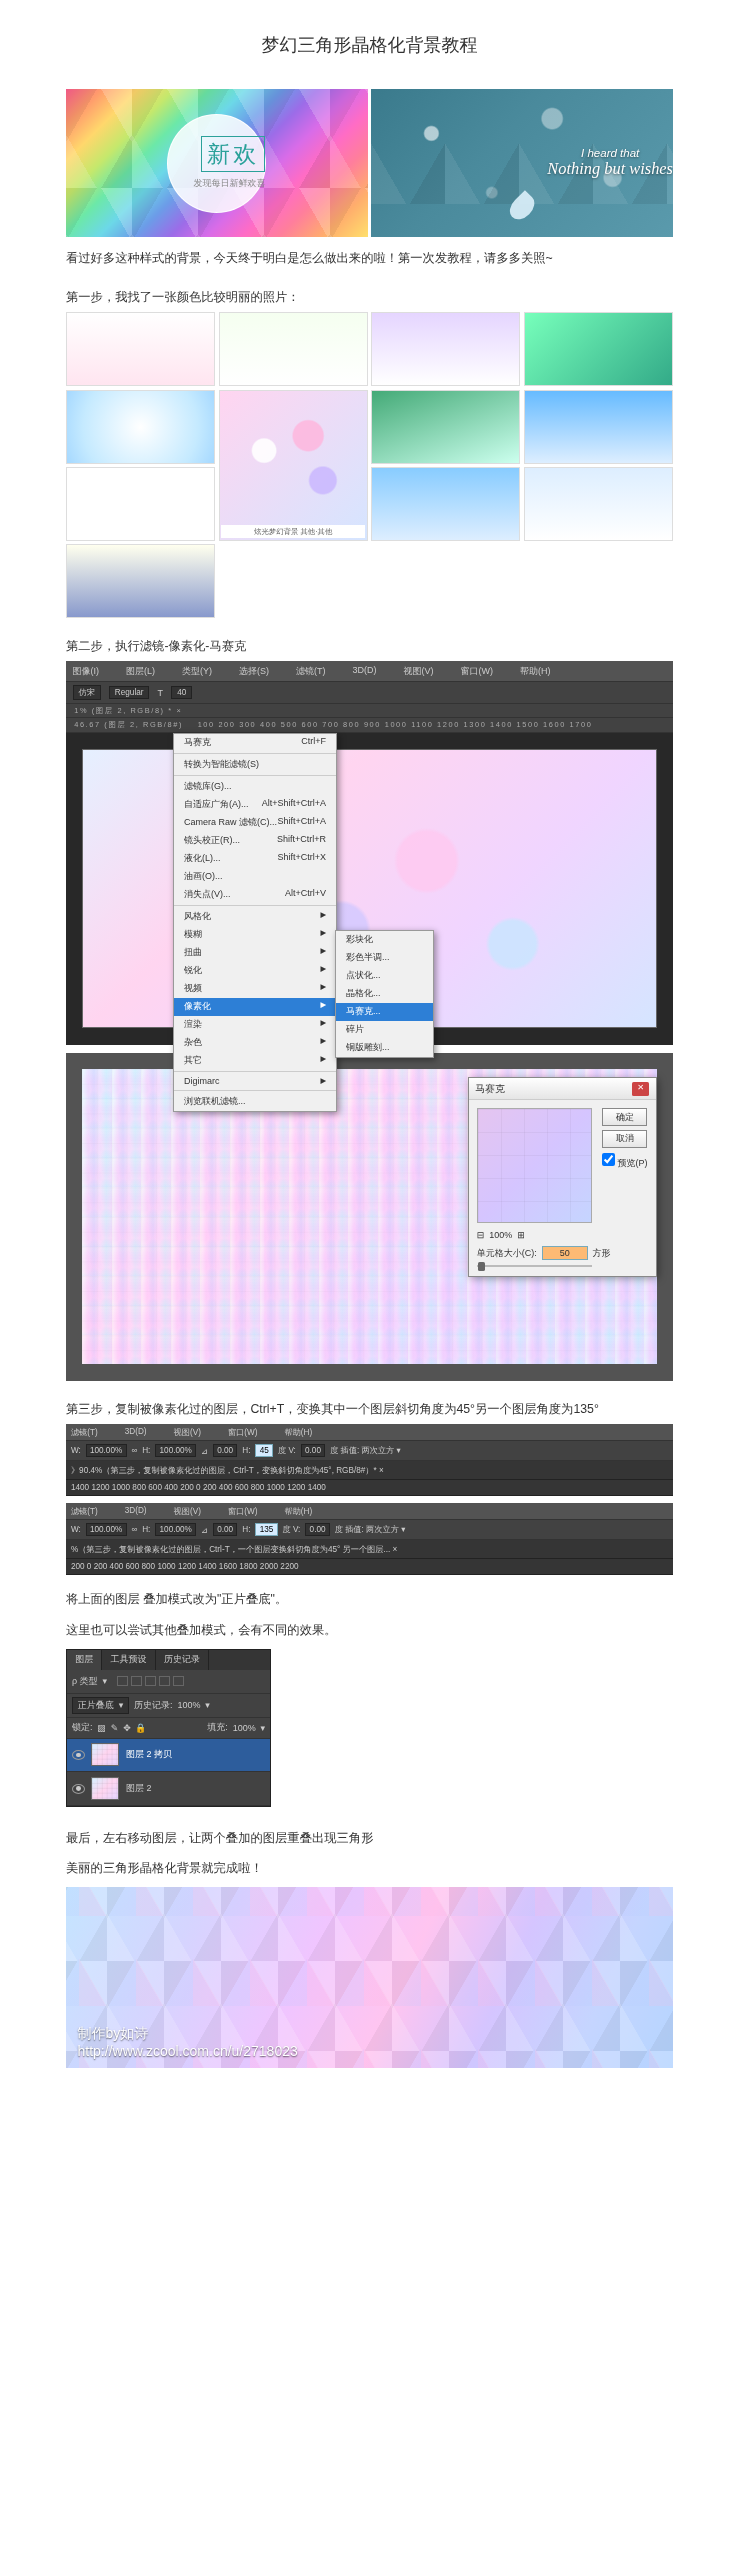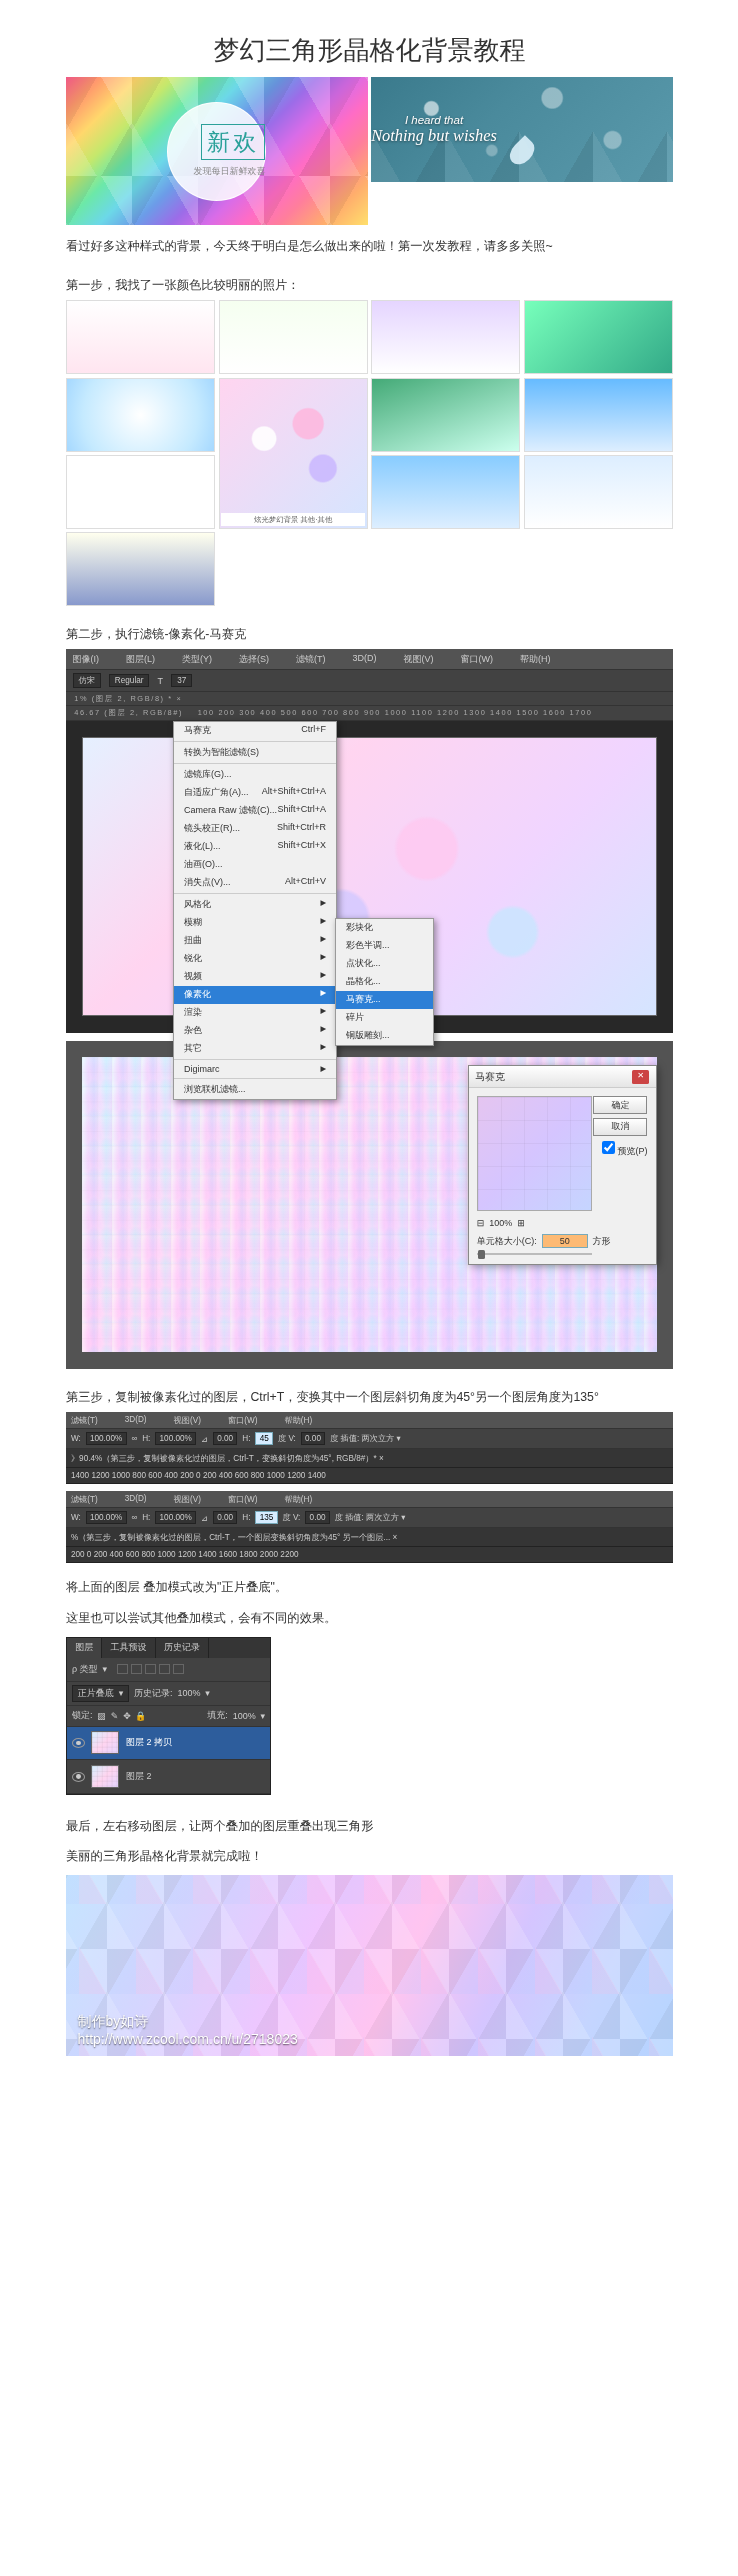--- a/index.html
+++ b/index.html
@@ -5,23 +5,23 @@
   * { margin: 0; padding: 0; box-sizing: border-box; }
   body {
     width: 739px;
     background: #fff;
     font-family: "Microsoft YaHei", "微软雅黑", sans-serif;
     color: #333;
     padding: 33px 66px;
   }
   .title {
     text-align: center;
-    font-size: 26px;
+    font-size: 18px;
     font-weight: normal;
-    margin-bottom: 9px;
+    margin-bottom: 32px;
     color: #333;
   }
   .hero-row {
     display: flex;
     gap: 3.3px;
     margin-bottom: 9.9px;
   }
   .hero-left {
     flex: 1;
     height: 148px;
@@ -66,32 +66,32 @@
     padding: 1.6px 4.9px;
     letter-spacing: 3.3px;
   }
   .hero-circle .small {
     font-size: 9px;
     color: #888;
     margin-top: 4.9px;
   }
   .hero-right {
     flex: 1;
-    height: 105px;
+    height: 148px;
     background:
       radial-gradient(circle at 20% 30%, rgba(255,255,255,0.6) 6.6px, transparent 8.2px),
       radial-gradient(circle at 60% 20%, rgba(255,255,255,0.4) 9.9px, transparent 11.5px),
       radial-gradient(circle at 80% 60%, rgba(255,255,255,0.35) 8.2px, transparent 9.9px),
       radial-gradient(circle at 40% 70%, rgba(255,255,255,0.3) 4.9px, transparent 6.6px),
       linear-gradient(135deg, #3a7a8c 0%, #4a8a9c 40%, #5a9aac 100%);
     position: relative;
     overflow: hidden;
     display: flex;
     align-items: center;
-    justify-content: flex-start;
+    justify-content: flex-end;
   }
   .hero-right::before {
     content: "";
     position: absolute;
     inset: 0;
     background:
       linear-gradient(60deg, rgba(255,255,255,0.08) 25%, transparent 25%),
       linear-gradient(-60deg, rgba(0,0,0,0.08) 25%, transparent 25%);
     background-size: 74px 115px;
   }
@@ -352,21 +352,21 @@
     position: absolute;
     inset: 0;
     background-image:
       linear-gradient(rgba(0,0,0,0.04) 0.8px, transparent 0.8px),
       linear-gradient(90deg, rgba(0,0,0,0.04) 0.8px, transparent 0.8px);
     background-size: 23px 23px;
   }
   .dlg-btn {
     position: absolute;
     right: 8.2px;
-    width: 54px;
+    width: 45px;
     padding: 1.6px 0;
     text-align: center;
     border: 0.8px solid #888;
     background: linear-gradient(#fff,#e5e5e5);
     font-size: 9px;
   }
   .dlg-row {
     display: flex;
     align-items: center;
     gap: 4.9px;
@@ -611,21 +611,21 @@
     <span>滤镜(T)</span>
     <span>3D(D)</span>
     <span>视图(V)</span>
     <span>窗口(W)</span>
     <span>帮助(H)</span>
   </div>
   <div class="ps-toolbar">
     <span class="field">仿宋</span>
     <span class="field">Regular</span>
     <span>T</span>
-    <span class="field">37</span>
+    <span class="field">40</span>
   </div>
   <div class="ps-rulerbar">1% (图层 2, RGB/8) * ×</div>
   <div class="ps-rulerbar">
     <span>46.67 (图层 2, RGB/8#)</span>&nbsp;&nbsp;&nbsp;
     <span>100  200  300  400  500  600  700  800  900  1000  1100  1200  1300  1400  1500  1600  1700</span>
   </div>
   <div class="ps-canvas-area">
     <div class="ps-canvas"></div>
 
     <div class="ps-menu" id="filter-menu">

